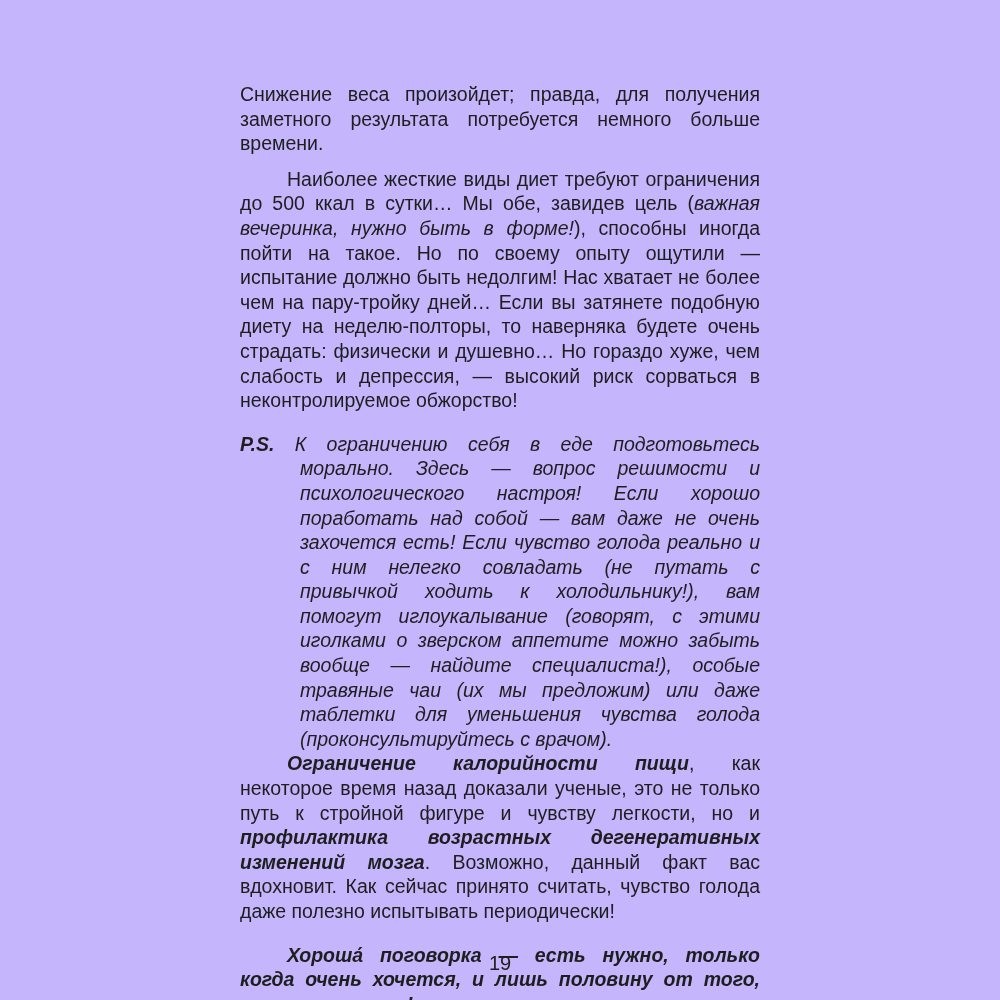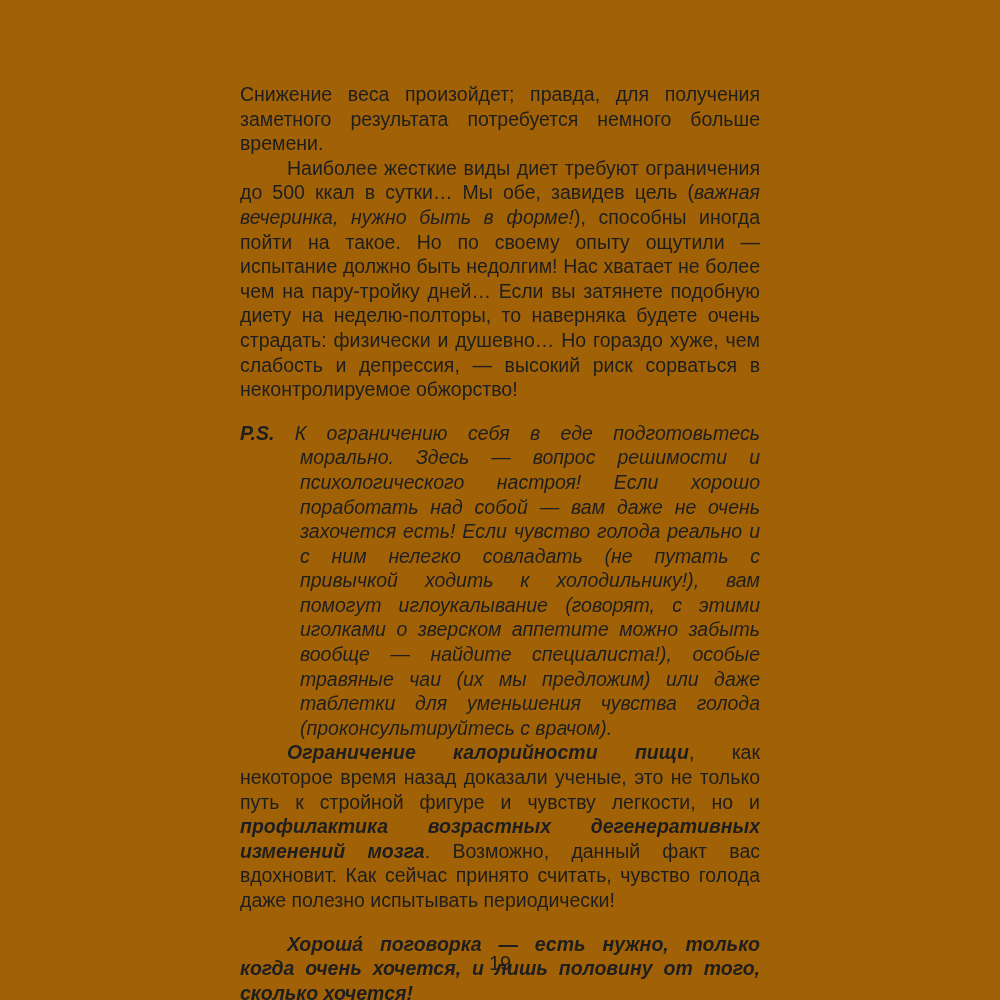--- a/index.html
+++ b/index.html
@@ -7,42 +7,42 @@
     padding: 0;
     background: #ffffff;
     width: 1000px;
     height: 1000px;
     overflow: hidden;
   }
   .book-page {
     position: relative;
     width: 1000px;
     height: 1000px;
-    background: #a16207;
+    background: #c4b5fd;
     font-family: "Liberation Sans", sans-serif;
     color: #1e1e1e;
   }
   .text-column {
     position: absolute;
     left: 240px;
     top: 82px;
     width: 520px;
   }
   .para {
     margin: 0;
     text-align: justify;
     font-size: 19.5px;
     line-height: 24.6px;
     color: #1e1e1e;
     hyphens: auto;
     -webkit-hyphens: auto;
   }
   .indent { text-indent: 47px; }
   .gap-none { margin-top: 0; }
-  .gap-sm   { }
+  .gap-sm   { margin-top: 11px; }
   .gap-md   { margin-top: 19px; }
   .gap-lg   { }
   .kind-ps {
     font-style: italic;
     padding-left: 60px;
     text-indent: -60px;
   }
   .kind-quote {
     font-weight: bold;
     font-style: italic;

